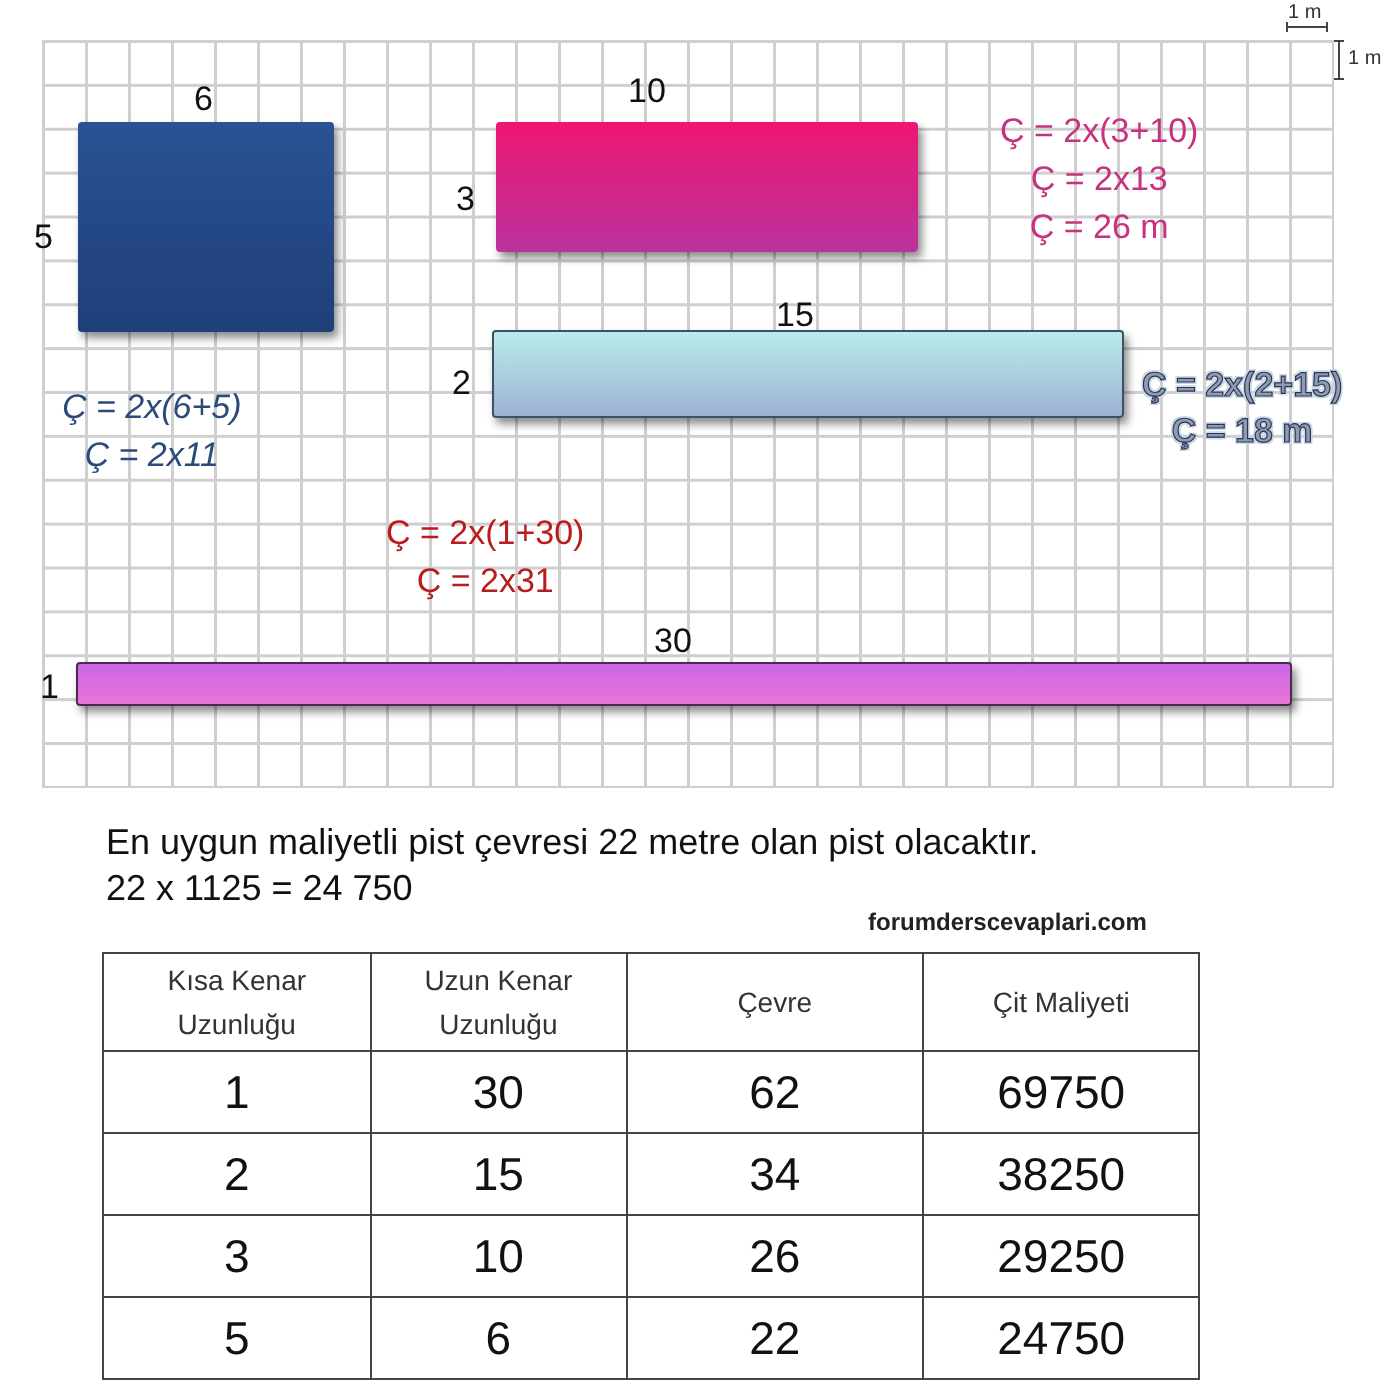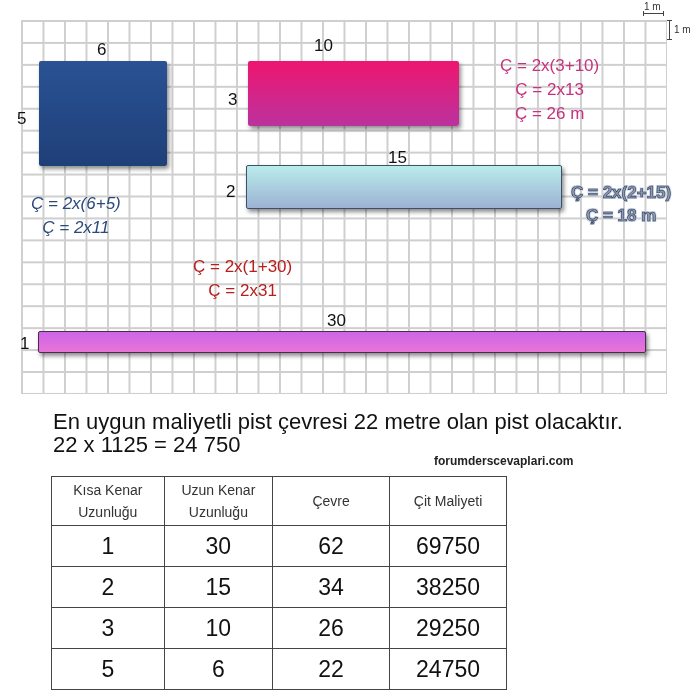--- a/index.html
+++ b/index.html
@@ -26,23 +26,23 @@
   #f-cyan { left: 571px; top: 181px; color: #2a3550; font-weight: bold; font-size: 17px; line-height: 23px;
             -webkit-text-stroke: 0.6px #2a3550; text-shadow: 0 0 1px #fff, 1px 1px 0 #c9d6e6, -1px -1px 0 #c9d6e6, 1px -1px 0 #c9d6e6, -1px 1px 0 #c9d6e6; color: #8e9bb3; }
   #f-violet { left: 193px; top: 255px; color: #b91c1c; }
   .scale-h { position: absolute; left: 643px; top: 13px; width: 21px; height: 0; border-top: 1.5px solid #444; }
   .scale-h::before, .scale-h::after { content: ""; position: absolute; top: -3px; width: 0; height: 5px; border-left: 1px solid #444; }
   .scale-h::before { left: 0; } .scale-h::after { right: 0; }
   .scale-v { position: absolute; left: 669px; top: 20px; width: 0; height: 20px; border-left: 1.5px solid #444; }
   .scale-v::before, .scale-v::after { content: ""; position: absolute; left: -3px; width: 5px; border-top: 1px solid #444; }
   .scale-v::before { top: 0; } .scale-v::after { bottom: 0; }
   .scale-label { position: absolute; font-size: 10px; color: #333; }
-  #conclusion { position: absolute; left: 53px; top: 410px; font-size: 22px; line-height: 23px; color: #111; }
+  #conclusion { position: absolute; left: 53px; top: 410px; font-size: 18px; line-height: 23px; color: #111; }
   #watermark { position: absolute; left: 434px; top: 454px; font-size: 12px; font-weight: bold; color: #222; }
-  table.costs { position: absolute; left: 51px; top: 476px; width: 456px; border-collapse: collapse; }
+  table.costs { position: absolute; left: 51px; top: 476px; width: 549px; border-collapse: collapse; }
   table.costs th, table.costs td { border: 1.5px solid #444; text-align: center; padding: 0; }
   table.costs th { font-weight: normal; font-size: 14px; line-height: 22px; color: #333; height: 48px; }
   table.costs td { font-size: 23px; height: 40px; color: #111; }
   col.c1 { width: 134px; } col.c2 { width: 128px; } col.c3 { width: 149px; } col.c4 { width: 138px; }
 </style>
 </head>
 <body>
 
 <div class="grid"></div>
 

